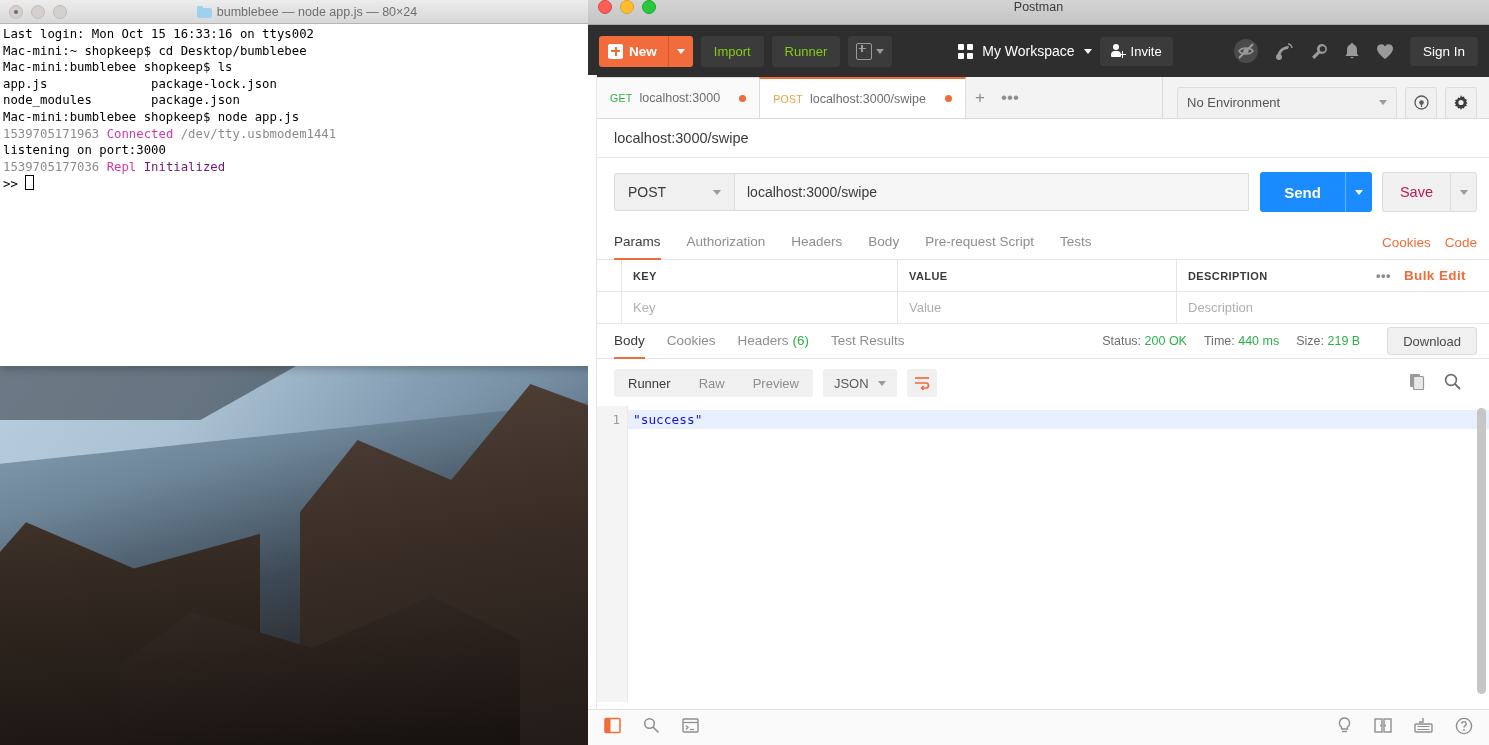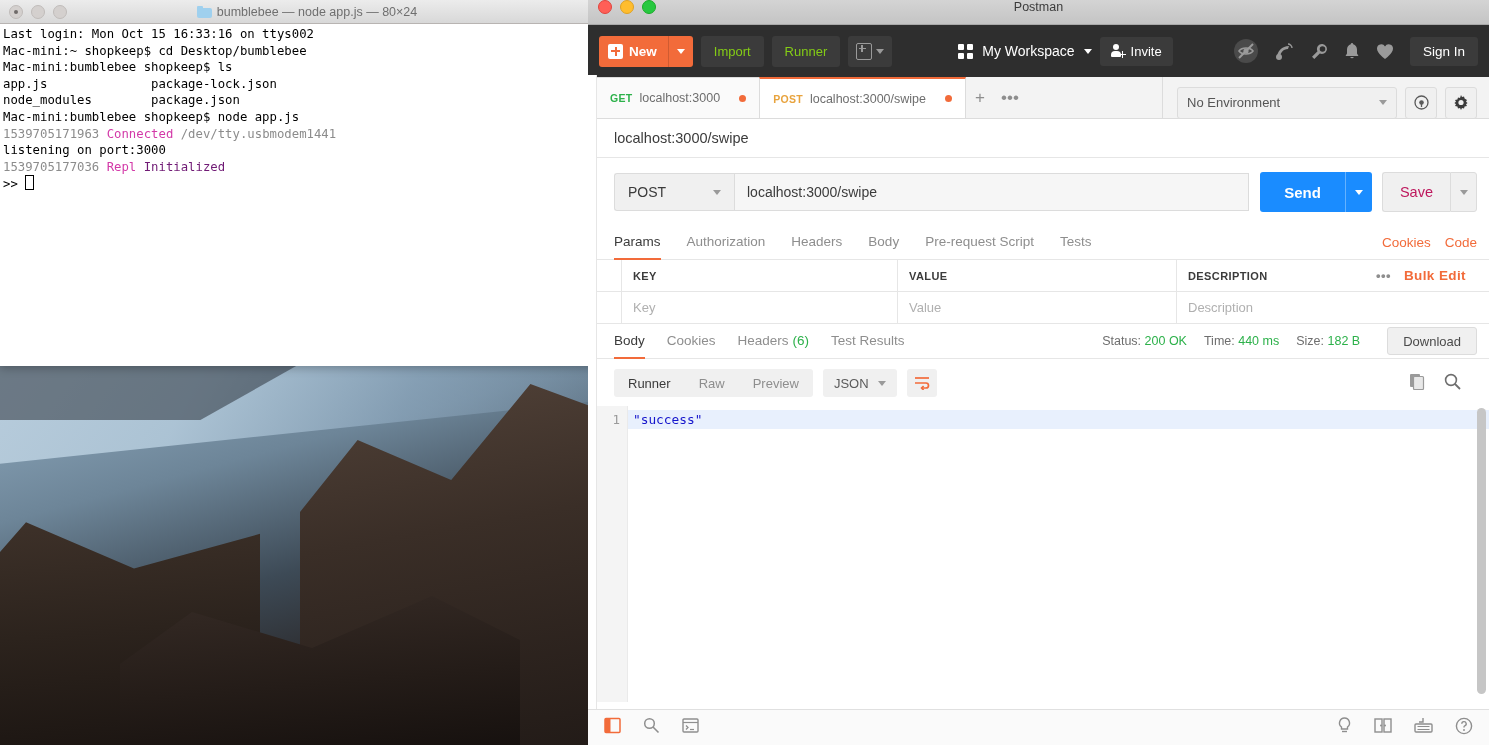--- a/index.html
+++ b/index.html
@@ -111,21 +111,21 @@
   .hico{cursor:pointer;display:flex;align-items:center;justify-content:center;}
   #signin-btn{height:29px;padding:0 13px;background:#3b3b3b;border-radius:3px;color:#fff;font-size:13.5px;
     display:flex;align-items:center;cursor:pointer;}
 
   
   #pm-tabsrow{height:41px;background:#f3f3f3;border-bottom:1px solid #dcdcdc;display:flex;align-items:flex-end;position:relative;}
   #tabstrip{display:flex;align-items:stretch;height:41px;padding-left:8px;}
   .rtab{display:flex;align-items:center;gap:7px;padding:0 13px;height:41px;background:#fafafa;
     border:1px solid #dcdcdc;border-bottom:none;margin-right:-1px;cursor:pointer;box-sizing:border-box;position:relative;}
   .rtab.active{background:#fff;border-top:2px solid #f26b3a;}
-  .rtab .meth{font-size:10.5px;font-weight:bold;letter-spacing:.3px;}
+  .rtab .meth{font-size:10.5px;font-weight:normal;letter-spacing:.3px;}
   .rtab .meth.get{color:#2cb14a;}
   .rtab .meth.post{color:#e8a33d;}
   .rtab .nm{font-size:12.5px;color:#6e6e6e;}
   .dot-unsaved{width:7px;height:7px;border-radius:50%;background:#f26b3a;margin-left:12px;}
   .tab-plus,.tab-more{width:30px;height:41px;display:flex;align-items:center;justify-content:center;
     color:#8e8e8e;font-size:17px;cursor:pointer;}
   #env-area{margin-left:auto;display:flex;align-items:center;gap:8px;padding:16px 12px 6px 0;
     border-left:1px solid #dcdcdc;height:41px;padding-left:14px;box-sizing:border-box;align-self:stretch;}
   #env-select{width:200px;height:30px;background:#f0f0f0;border:1px solid #dcdcdc;border-radius:3px;
     display:flex;align-items:center;justify-content:space-between;padding:0 9px;font-size:13px;color:#555;cursor:pointer;}
@@ -440,21 +440,21 @@
       <span>
         <span>Status:</span>
         <b>200 OK</b>
       </span>
       <span>
         <span>Time:</span>
         <b>440 ms</b>
       </span>
       <span>
         <span>Size:</span>
-        <b>182 B</b>
+        <b>219 B</b>
       </span>
       <div id="download-btn">Download</div>
     </div>
   </div>
 
   <div id="body-tools">
     <div class="seg">
       <div class="s active">Runner</div>
       <div class="s">Raw</div>
       <div class="s">Preview</div>

